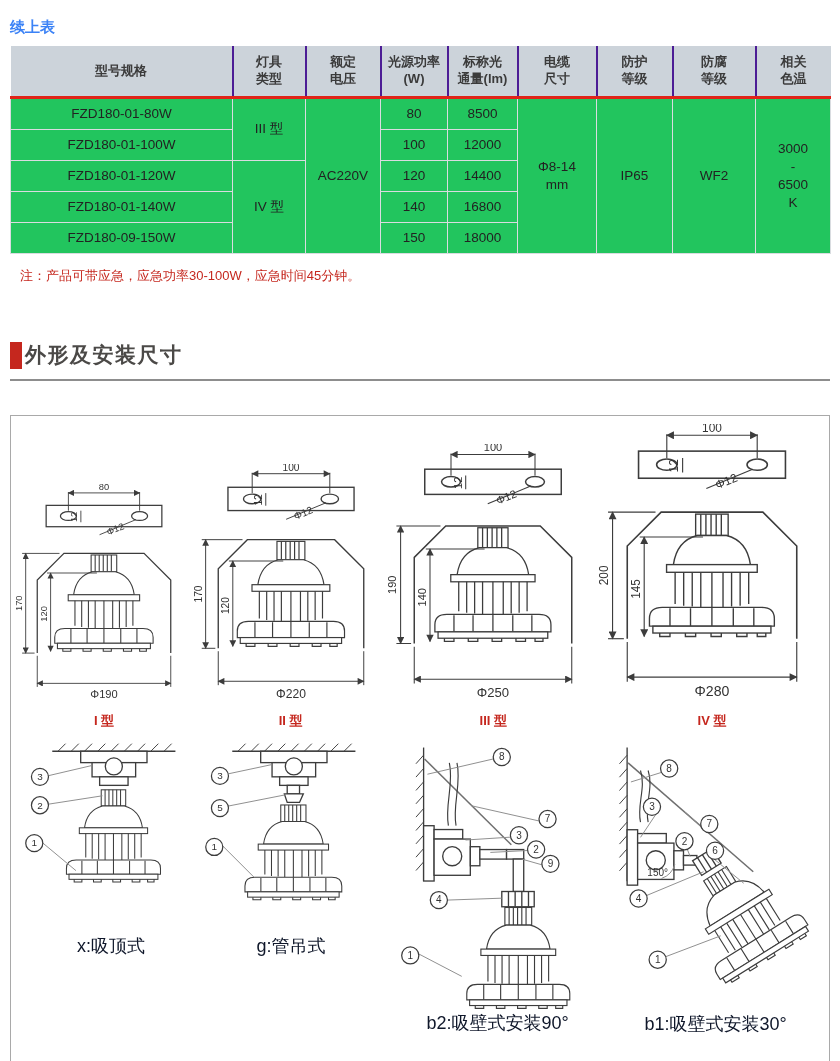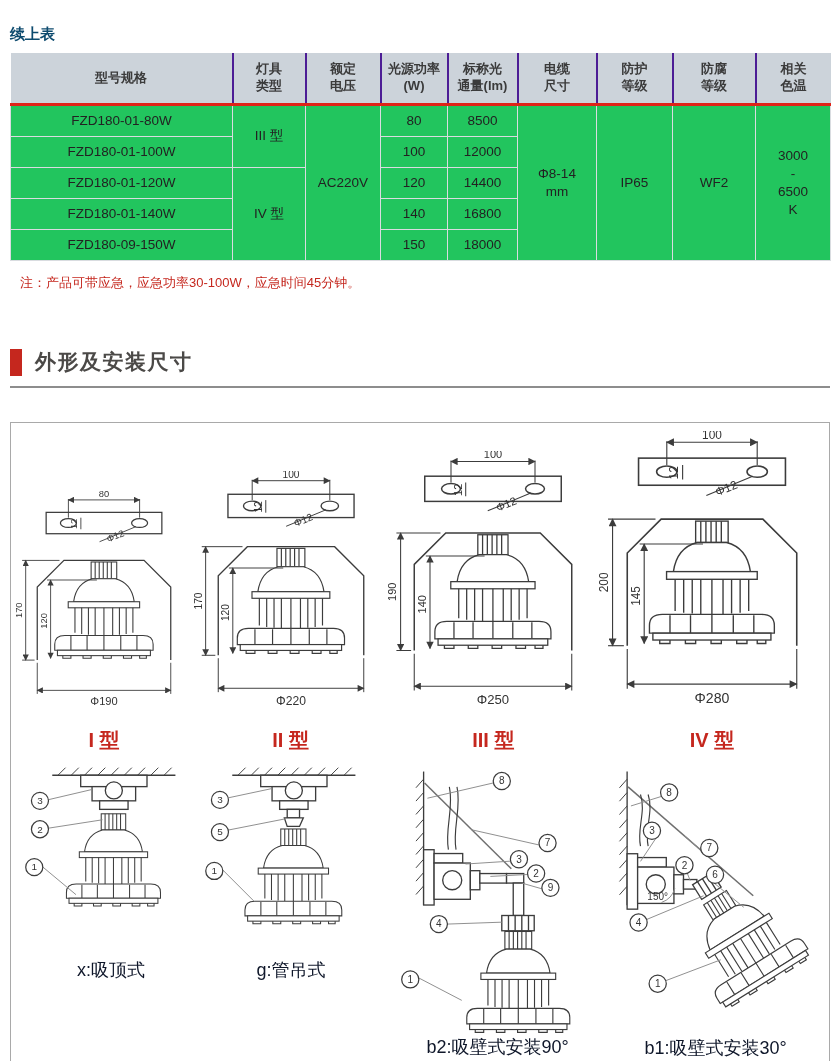--- a/index.html
+++ b/index.html
@@ -1,33 +1,33 @@
 <!DOCTYPE html>
 <html><head>
 <meta charset="utf-8">
 <style>
   html,body{margin:0;padding:0;background:#fff;}
   body{width:840px;height:1061px;font-family:"Liberation Sans","DejaVu Sans",sans-serif;color:#333;}
   .wrap{padding:8px 10px 0 10px;}
-  .doc-title{color:#0c4a6e;font-weight:bold;font-size:15px;margin:17px 0 9px 0;}
+  .doc-title{color:#3b82f6;font-weight:bold;font-size:15px;margin:10px 0 9px 0;}
   table.spec{border-collapse:collapse;width:820px;table-layout:fixed;}
   .spec th{background:#ccd3da;color:#3b3b3b;font-size:13px;font-weight:bold;height:46px;
            border-left:2px solid #4c1d95;border-bottom:3px solid #e02318;white-space:pre-line;
            line-height:1.3;padding:2px;text-align:center;}
   .spec th:first-child{border-left:none;}
   .spec td{background:#22c55e;border:1px solid #d9dce0;font-size:13.5px;text-align:center;
            height:28px;white-space:pre-line;line-height:1.35;color:#222;padding:1px;}
   .note{color:#c5271e;font-size:13px;margin:13px 0 0 10px;}
-  .sect{margin-top:56px;display:flex;align-items:center;gap:13px;border-bottom:2px solid #8d8d8d;padding:0 0 10px 0;}
+  .sect{margin-top:56px;display:flex;align-items:center;gap:3px;border-bottom:2px solid #8d8d8d;padding:0 0 10px 0;}
   .sect-bar{width:12px;height:27px;background:#c5271e;}
   .sect-title{font-size:21px;color:#4b4947;font-weight:bold;letter-spacing:1.5px;}
   .panel{margin-top:34px;border:1px solid #a9a9a9;height:658px;box-sizing:border-box;padding:6px 4px 0 4px;}
   .types-row{display:flex;justify-content:space-between;align-items:flex-end;padding:2px 0 0 0;}
   .fig{display:flex;flex-direction:column;align-items:center;margin:0;}
-  .type-label{color:#c5271e;font-weight:bold;font-size:20px;margin-top:13px;}
+  .type-label{color:#c5271e;font-weight:bold;font-size:13px;margin-top:5px;}
   .installs-row{display:flex;align-items:flex-start;margin-top:8px;}
   .install-label{font-size:18px;color:#0f172a;margin-top:2px;text-align:center;}
   svg{display:block;}
   svg text{font-family:"Liberation Sans","DejaVu Sans",sans-serif;}
   .dim{font-size:10.5px;fill:#333;}
   .dim2{font-size:12.5px;fill:#333;}
   .co{font-size:10.5px;fill:#333;}
   .co-circle{fill:#fff;stroke:#3c3c3c;stroke-width:1.3;}
   .leader{stroke:#8a8a8a;stroke-width:1;fill:none;}
   .ml6{margin-left:6px;} .ml0{margin-left:0;} .ml14{margin-left:14px;} .ml8{margin-left:8px;}

